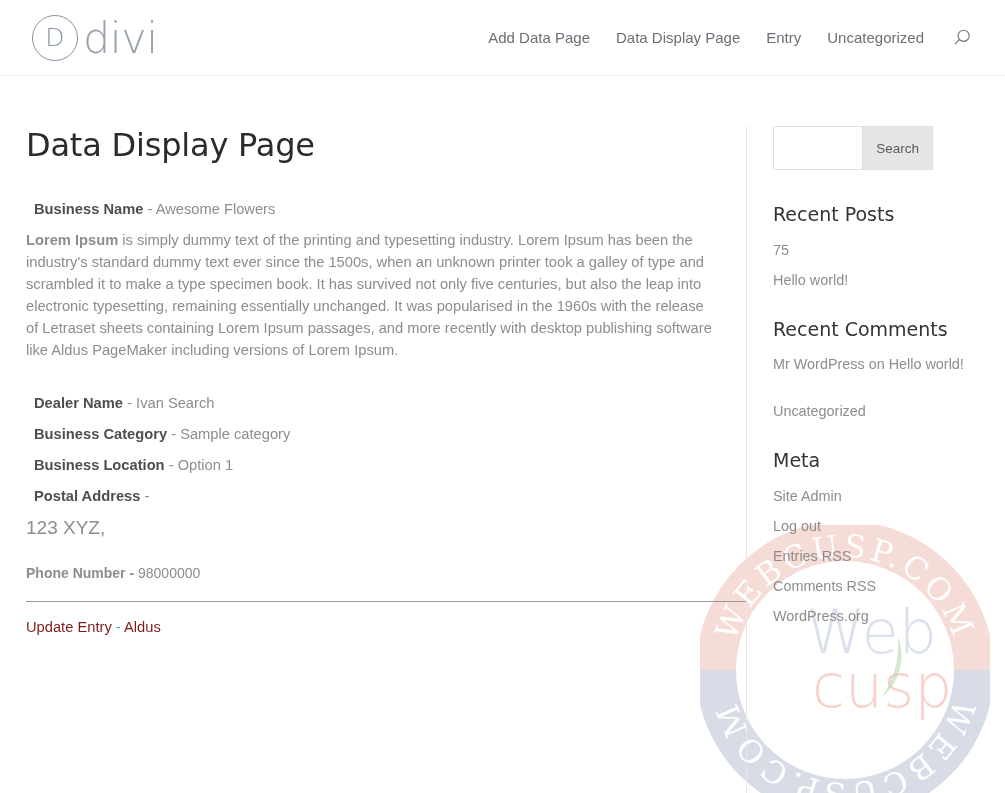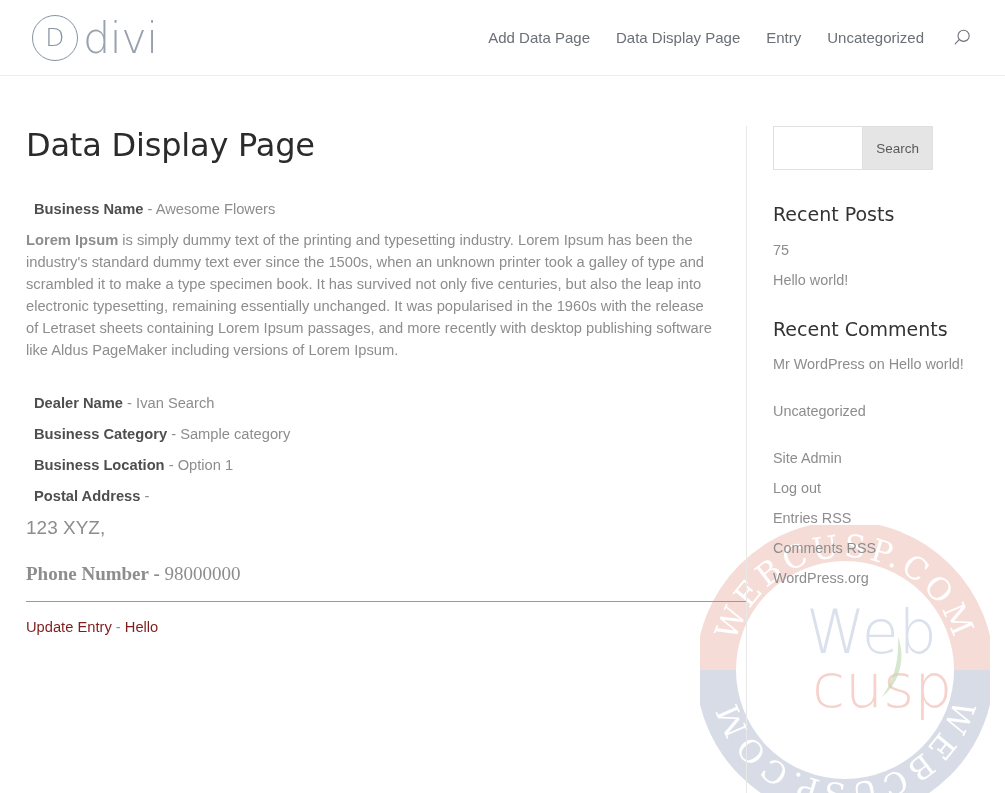--- a/index.html
+++ b/index.html
@@ -115,25 +115,24 @@
   #lorem-block {
     font-size: 14.7px;
     line-height: 22px;
     color: #8d8d8d;
     margin: 0;
     max-width: 700px;
   }
   .gap-para { height: 23px; }
   #address-line { font-size: 19px; line-height: 23px; color: #8d8d8d; margin: 0; }
   #phone-line {
-    font-size: 19px;
+    font-size: 14px;
     line-height: 23px;
     margin: 23px 0 0 0;
     color: #8d8d8d;
-    font-family: Liberation Serif, serif;
   }
   #entry-divider {
     border: 0;
     border-top: 1px solid #9a9a9a;
     margin: 16px 0 0 0;
     width: 720px;
   }
   #entry-actions {
     margin-top: 14px;
     font-size: 14.7px;
@@ -287,21 +286,21 @@
     </p>
     <p id="address-line">123 XYZ,</p>
 
     <p id="phone-line">
       <b>Phone Number -</b><span> 98000000</span>
     </p>
 
     <hr id="entry-divider">
 
     <div id="entry-actions">
-      <a href="#">Update Entry</a><span class="sep"> - </span><a href="#">Hello</a>
+      <a href="#">Update Entry</a><span class="sep"> - </span><a href="#">Aldus</a>
     </div>
   </main>
 
   <aside id="sidebar">
 
     <form id="search-form">
       <input id="search-input" type="text" placeholder="" style="">
       <button id="search-submit" type="button">Search</button>
     </form>
 
@@ -321,20 +320,21 @@
     </div>
 
 
     <div class="widget">
       <ul class="widget-list">
         <li><a href="#">Uncategorized</a></li>
       </ul>
     </div>
 
     <div class="widget">
+      <h4 class="widget-title">Meta</h4>
       <ul class="widget-list">
         <li><a href="#">Site Admin</a></li>
         <li><a href="#">Log out</a></li>
         <li><a href="#">Entries RSS</a></li>
         <li><a href="#">Comments RSS</a></li>
         <li><a href="#">WordPress.org</a></li>
       </ul>
     </div>
 
   </aside>

